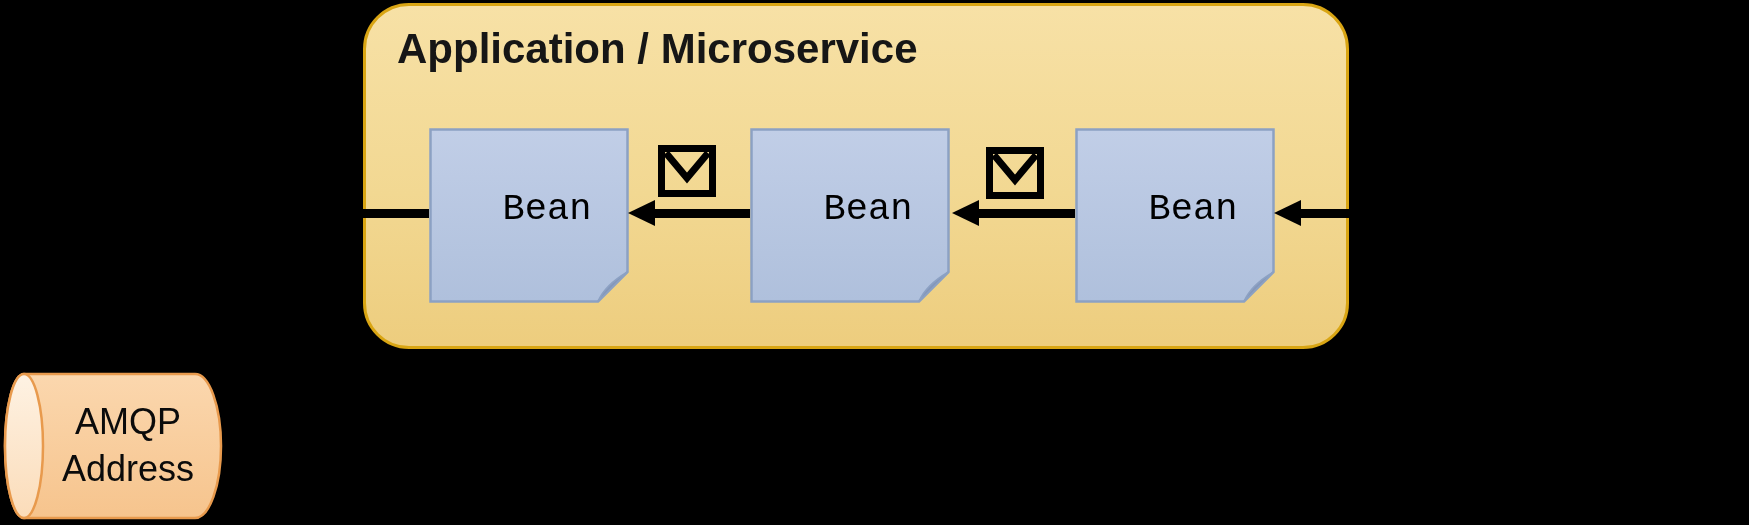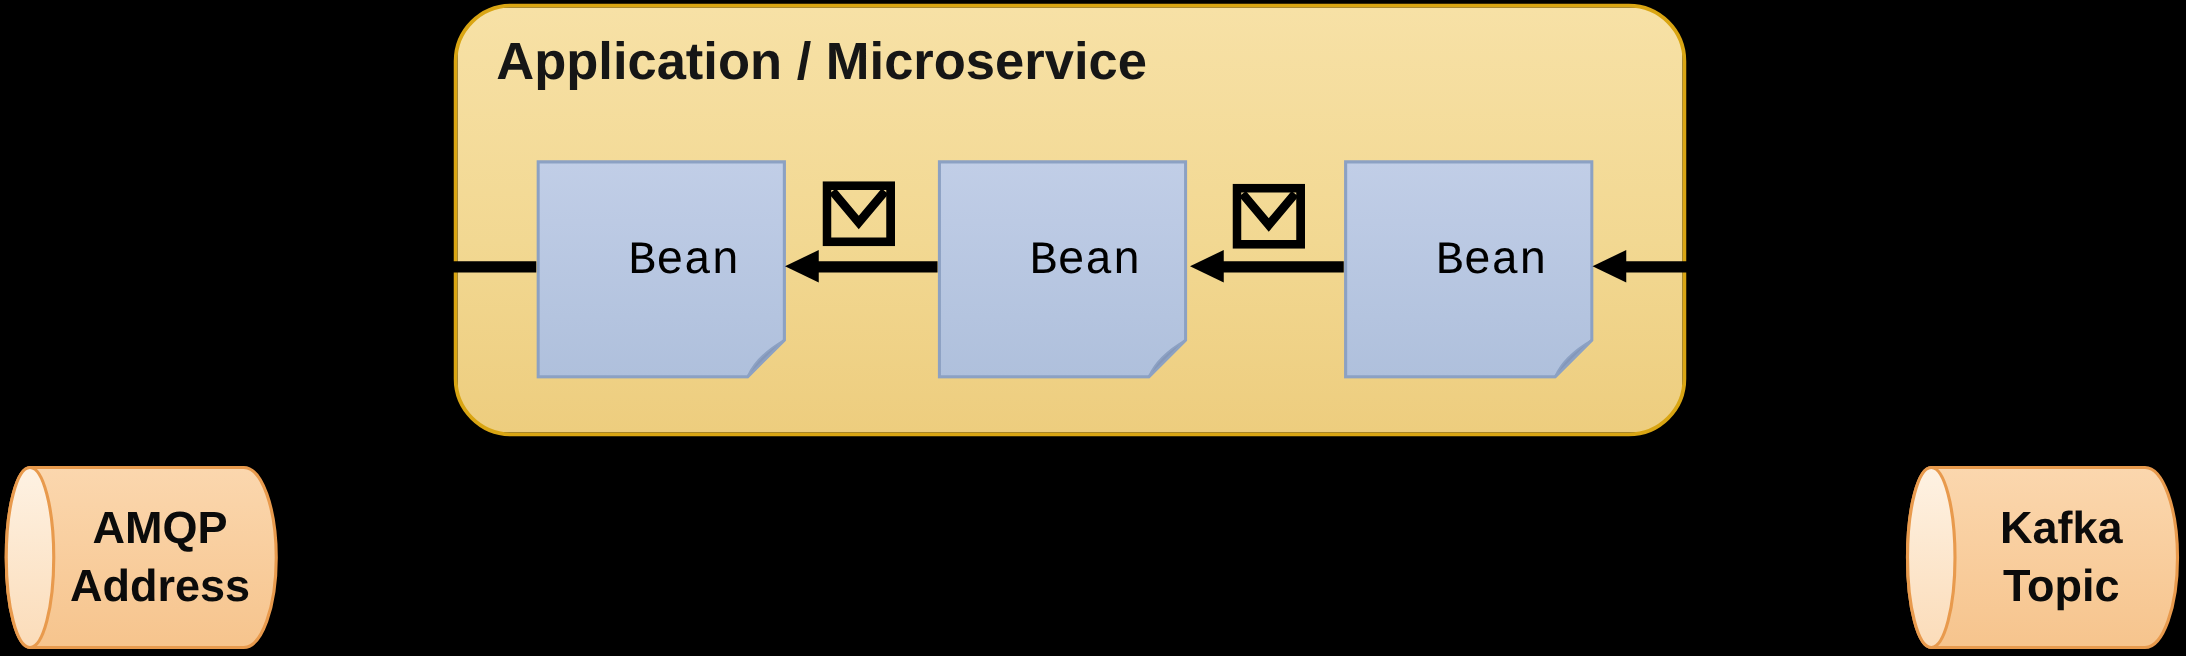--- a/index.html
+++ b/index.html
@@ -29,21 +29,21 @@
 
   
   .env{position:absolute;width:58px;height:52px;}
   .env1{left:658px;top:145px;} .env2{left:986px;top:147px;}
 
   
   .cyl{position:absolute;top:372px;width:220px;height:148px;}
   .cyl svg{position:absolute;left:0;top:0;}
   .cyl .txt{position:absolute;left:0;top:0;width:100%;height:100%;box-sizing:border-box;
             padding-left:30px;display:flex;flex-direction:column;align-items:center;
-            justify-content:center;font-size:36px;font-weight:700;color:#0b0b0b;line-height:1.3;}
+            justify-content:center;font-size:36px;font-weight:400;color:#0b0b0b;line-height:1.3;}
   .cylL{left:3px;} .cylR{left:1524px;}
 </style>
 </head>
 <body>
 
 <div id="stage">
 
   <svg width="0" height="0" style="position:absolute" aria-hidden="true">
     <defs>
       <linearGradient id="beanGrad" x1="0" y1="0" x2="0" y2="1">
@@ -112,24 +112,14 @@
     <svg width="220" height="148" viewBox="0 0 220 148">
       <path d="M21,2 L192,2 A26,72 0 0 1 192,146 L21,146 A19,72 0 0 1 21,2 Z" fill="url(#cylGrad)" stroke="#e89a4d" stroke-width="2.5"></path>
       <ellipse cx="21" cy="74" rx="19" ry="72" fill="url(#capGrad)" stroke="#e89a4d" stroke-width="2.5"></ellipse>
     </svg>
     <div class="txt">
       <span>AMQP</span>
       <span>Address</span>
     </div>
   </div>
 
-  <div class="cyl cylR">
-    <svg width="220" height="148" viewBox="0 0 220 148">
-      <path d="M21,2 L192,2 A26,72 0 0 1 192,146 L21,146 A19,72 0 0 1 21,2 Z" fill="url(#cylGrad)" stroke="#e89a4d" stroke-width="2.5"></path>
-      <ellipse cx="21" cy="74" rx="19" ry="72" fill="url(#capGrad)" stroke="#e89a4d" stroke-width="2.5"></ellipse>
-    </svg>
-    <div class="txt">
-      <span>Kafka</span>
-      <span>Topic</span>
-    </div>
-  </div>
 
 </div>
 
 </body></html>

